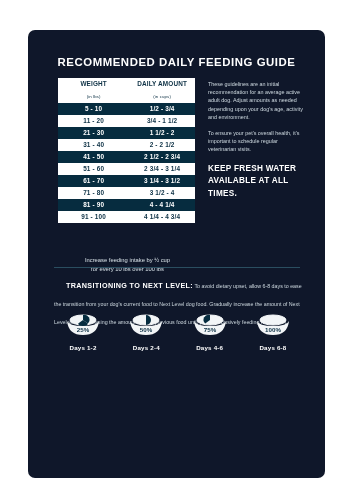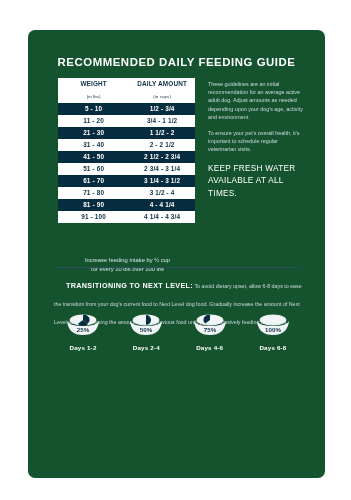--- a/index.html
+++ b/index.html
@@ -6,21 +6,21 @@
   body{
     width:351px;height:500px;
     background:#ffffff;
     font-family:"Liberation Sans", sans-serif;
     overflow:hidden;
   }
   .panel{
     position:absolute;
     left:28px;top:30px;
     width:297px;height:448px;
-    background:#14532d;
+    background:#0f172a;
     border-radius:7px;
     box-sizing:border-box;
     padding:10px;
     color:#ffffff;
   }
   .title{
     position:absolute;
     left:0;right:0;top:26px;
     text-align:center;
     font-size:11.4px;
@@ -93,21 +93,21 @@
   .side p{
     margin:0 0 8px 0;
     font-size:5.4px;
     line-height:8.2px;
   }
   .keepwater{
     position:absolute;
     left:180px;top:133px;
     width:100px;
     font-size:8.2px;
-    font-weight:normal;
+    font-weight:bold;
     line-height:12.4px;
     letter-spacing:0.3px;
     color:#ffffff;
   }
 
   
   .divider{
     position:absolute;
     left:26px;top:237px;
     width:246px;height:1px;

